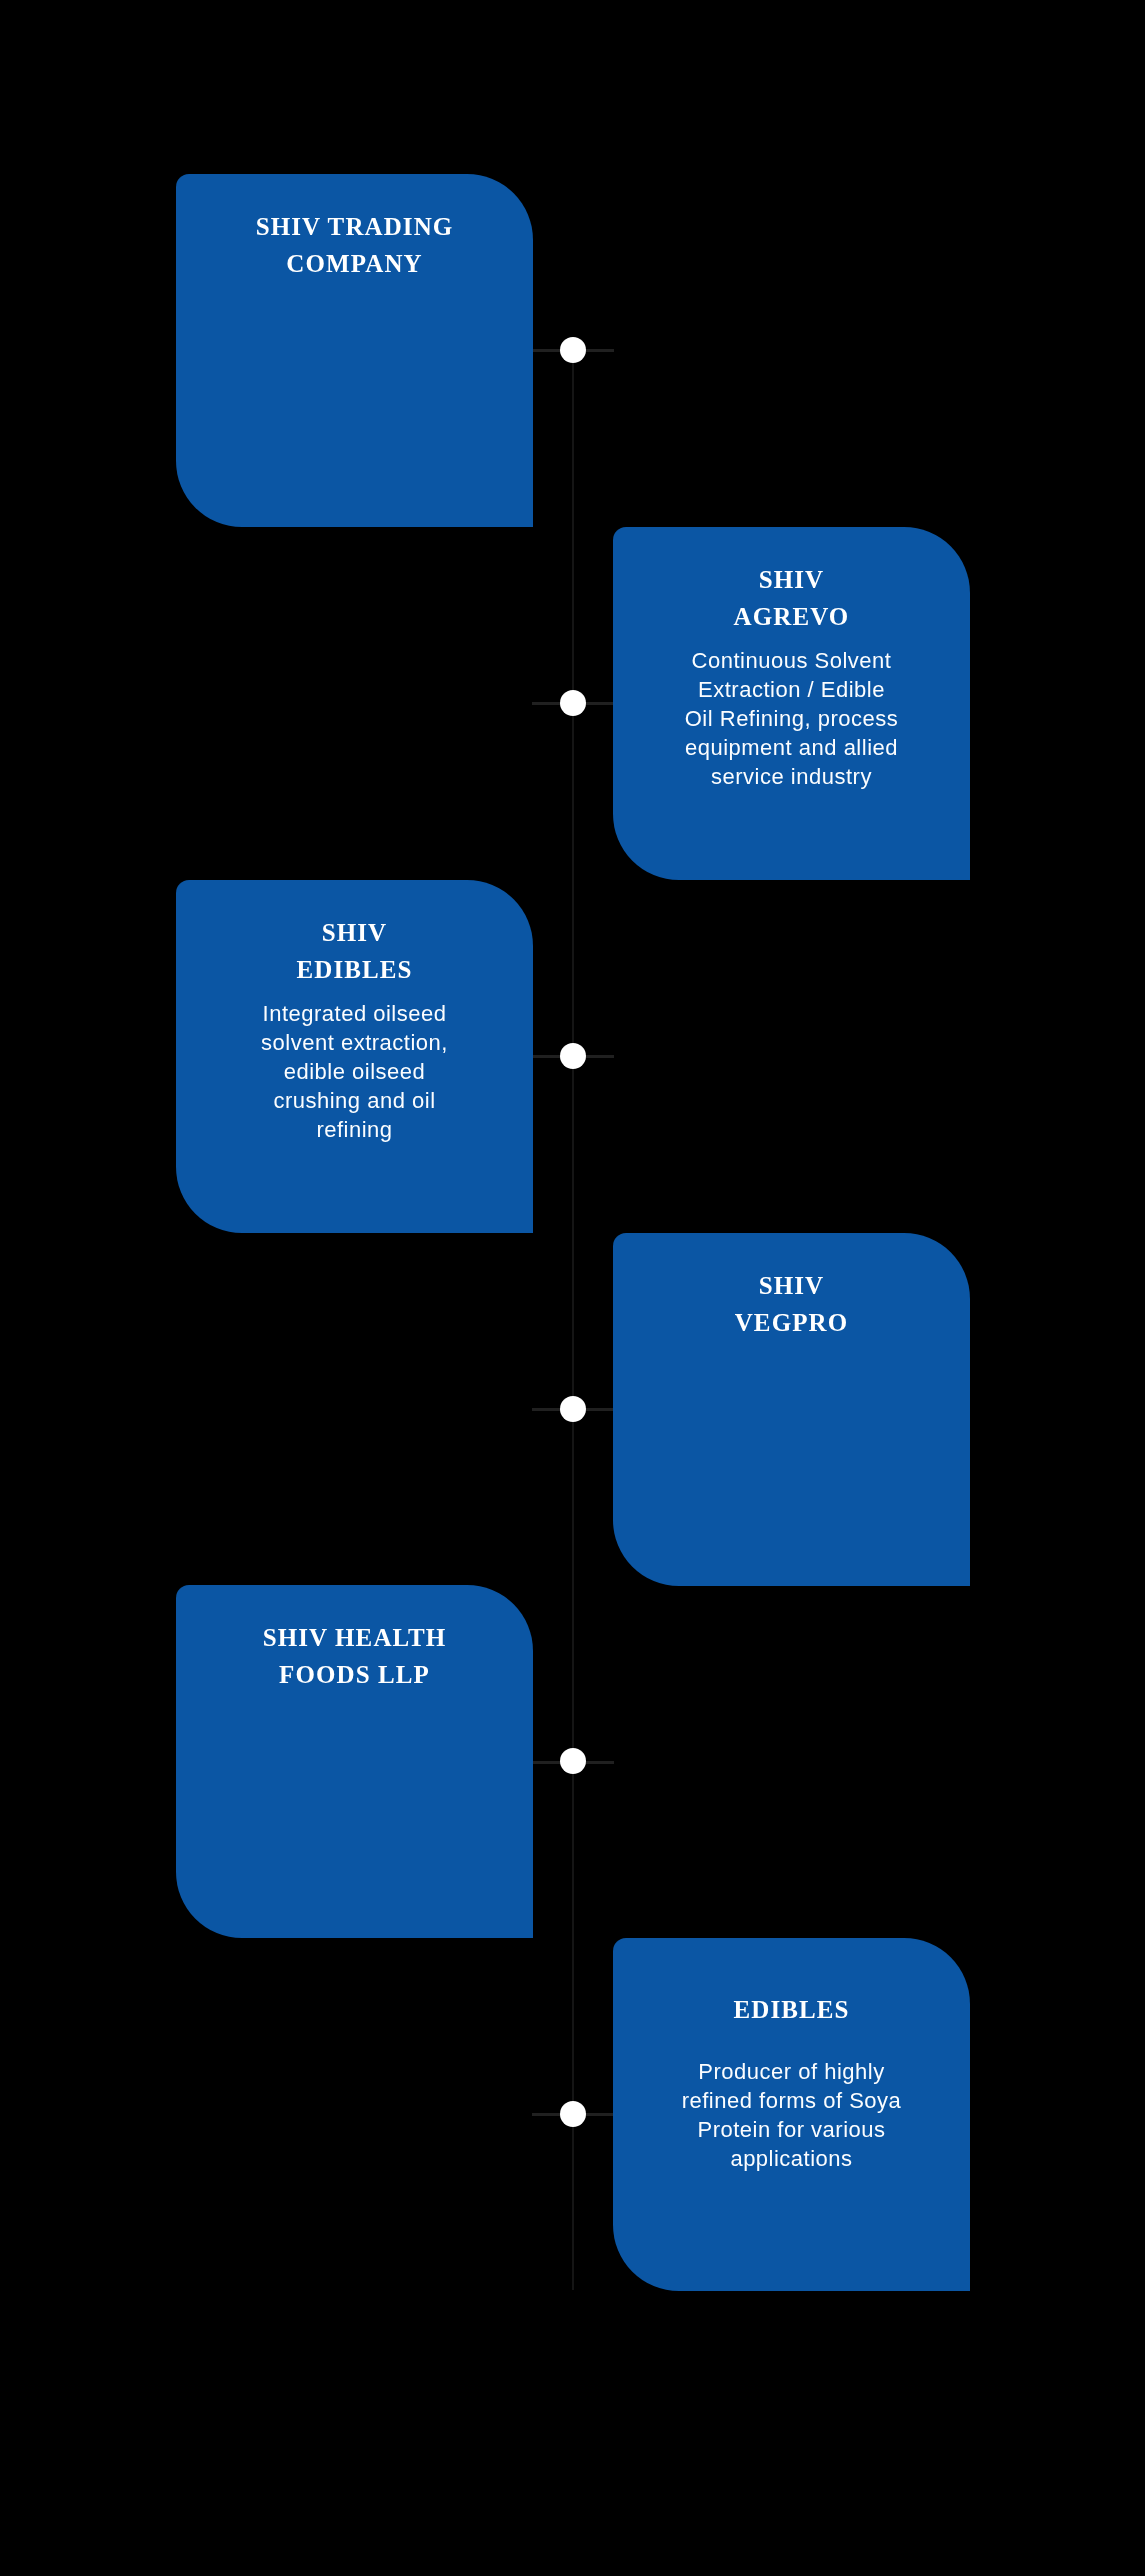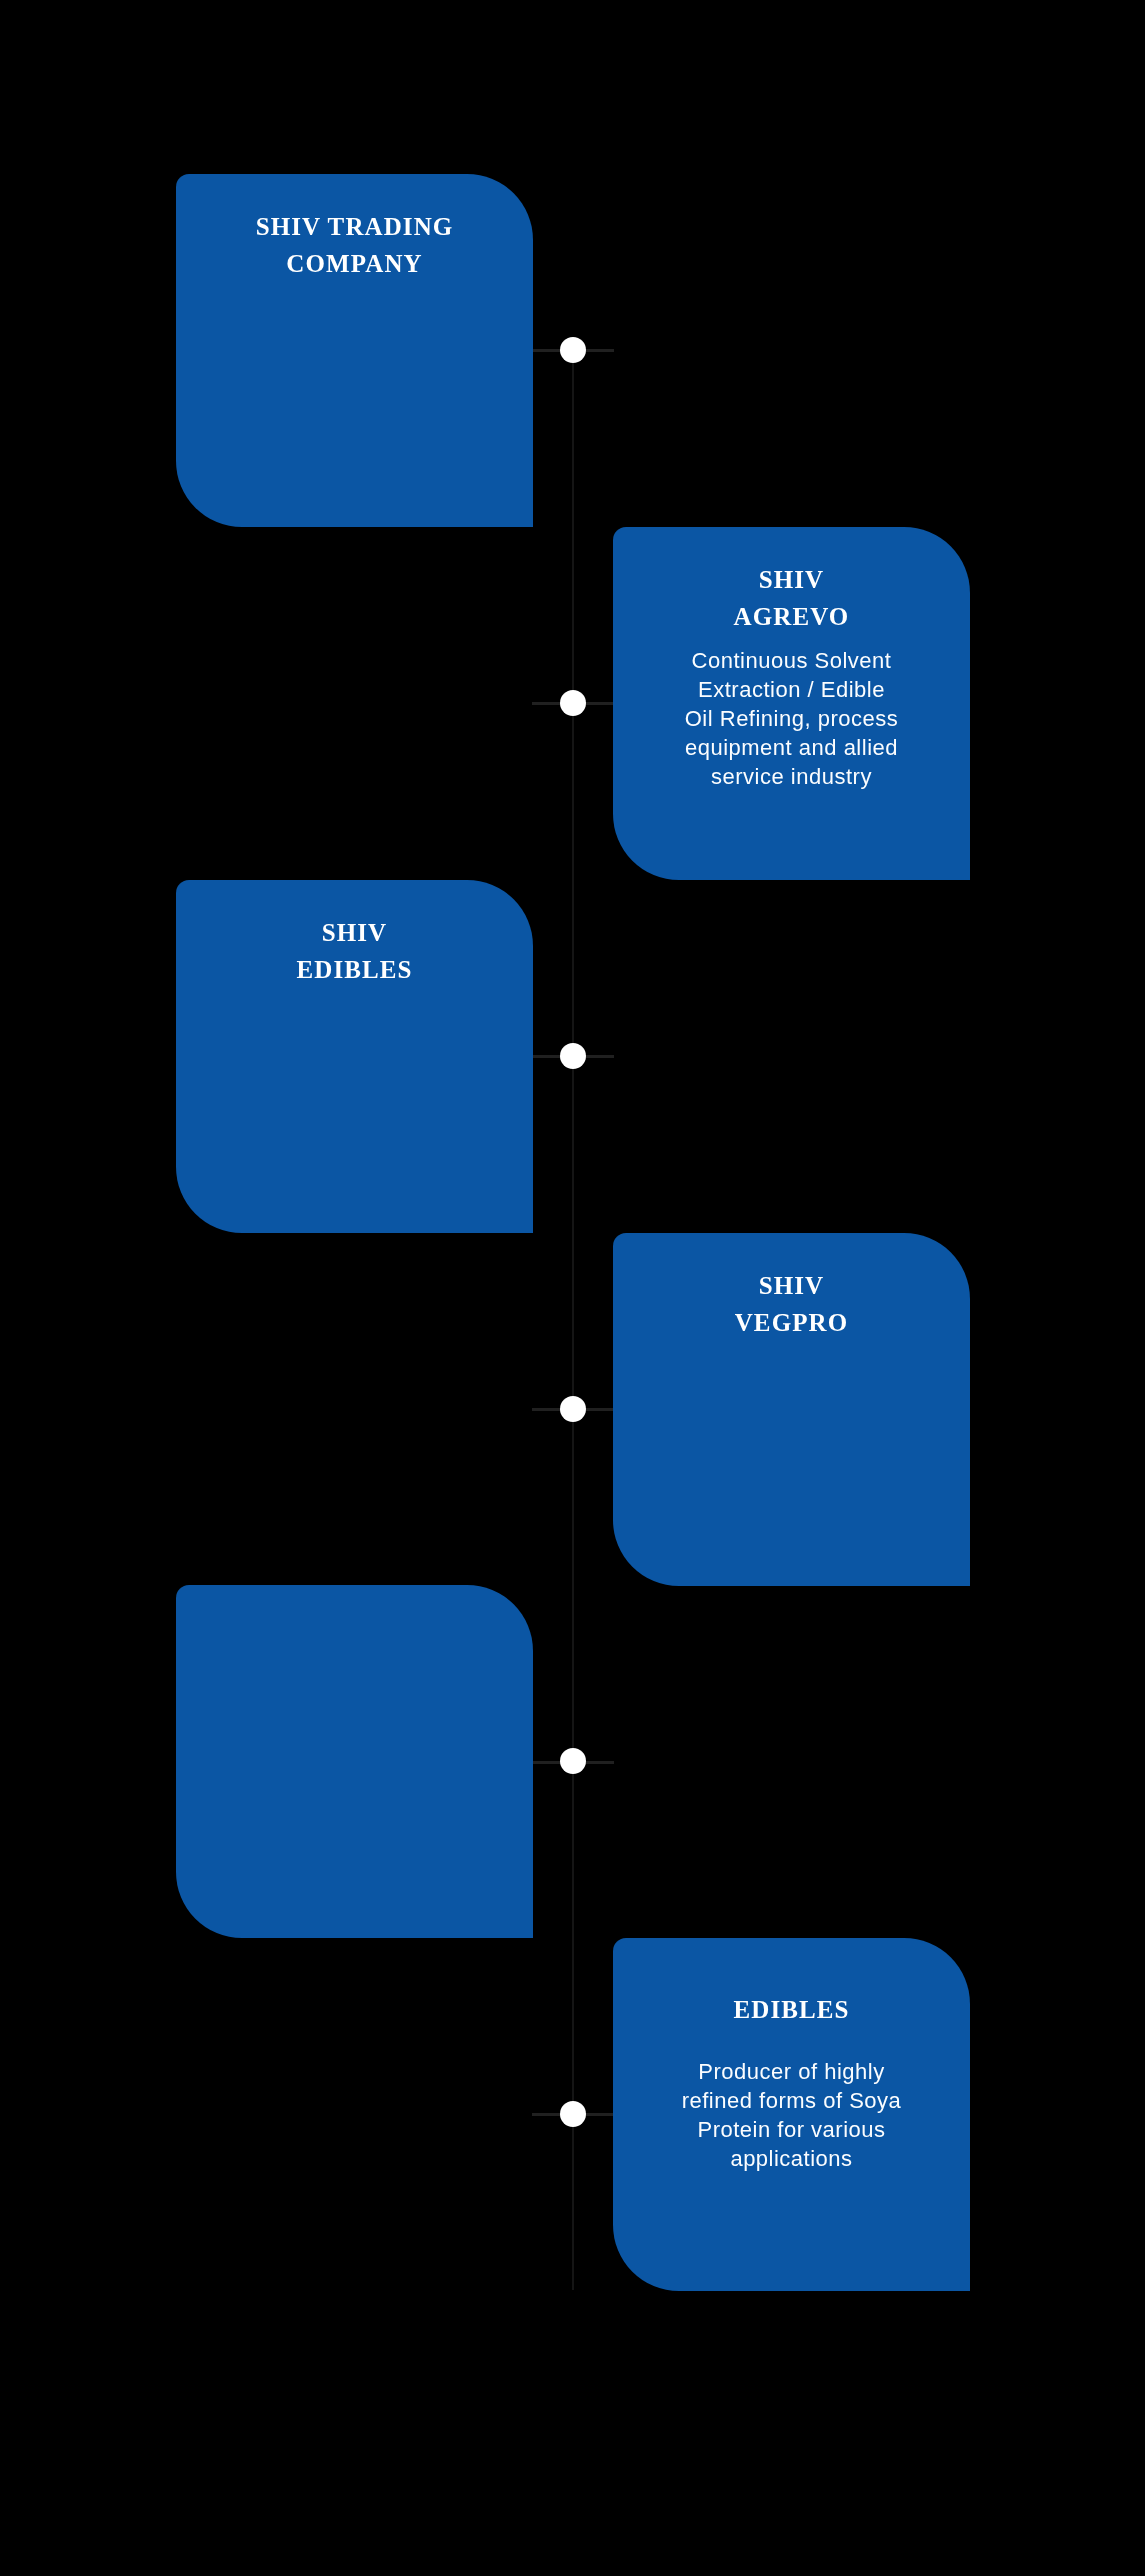--- a/index.html
+++ b/index.html
@@ -130,28 +130,35 @@
     <div class="card-body">Continuous Solvent
 Extraction / Edible
 Oil Refining, process
 equipment and allied
 service industry</div>
   </div>
 
   <div class="card left c3">
     <div class="card-title">SHIV
 EDIBLES</div>
+    <div class="card-body">Integrated oilseed
+solvent extraction,
+edible oilseed
+crushing and oil
+refining</div>
   </div>
 
   <div class="card right c4">
     <div class="card-title">SHIV
 VEGPRO</div>
   </div>
 
   <div class="card left c5">
+    <div class="card-title">SHIV HEALTH
+FOODS LLP</div>
   </div>
 
   <div class="card right c6">
     <div class="card-title">EDIBLES</div>
     <div class="card-body">Producer of highly
 refined forms of Soya
 Protein for various
 applications</div>
   </div>
 

